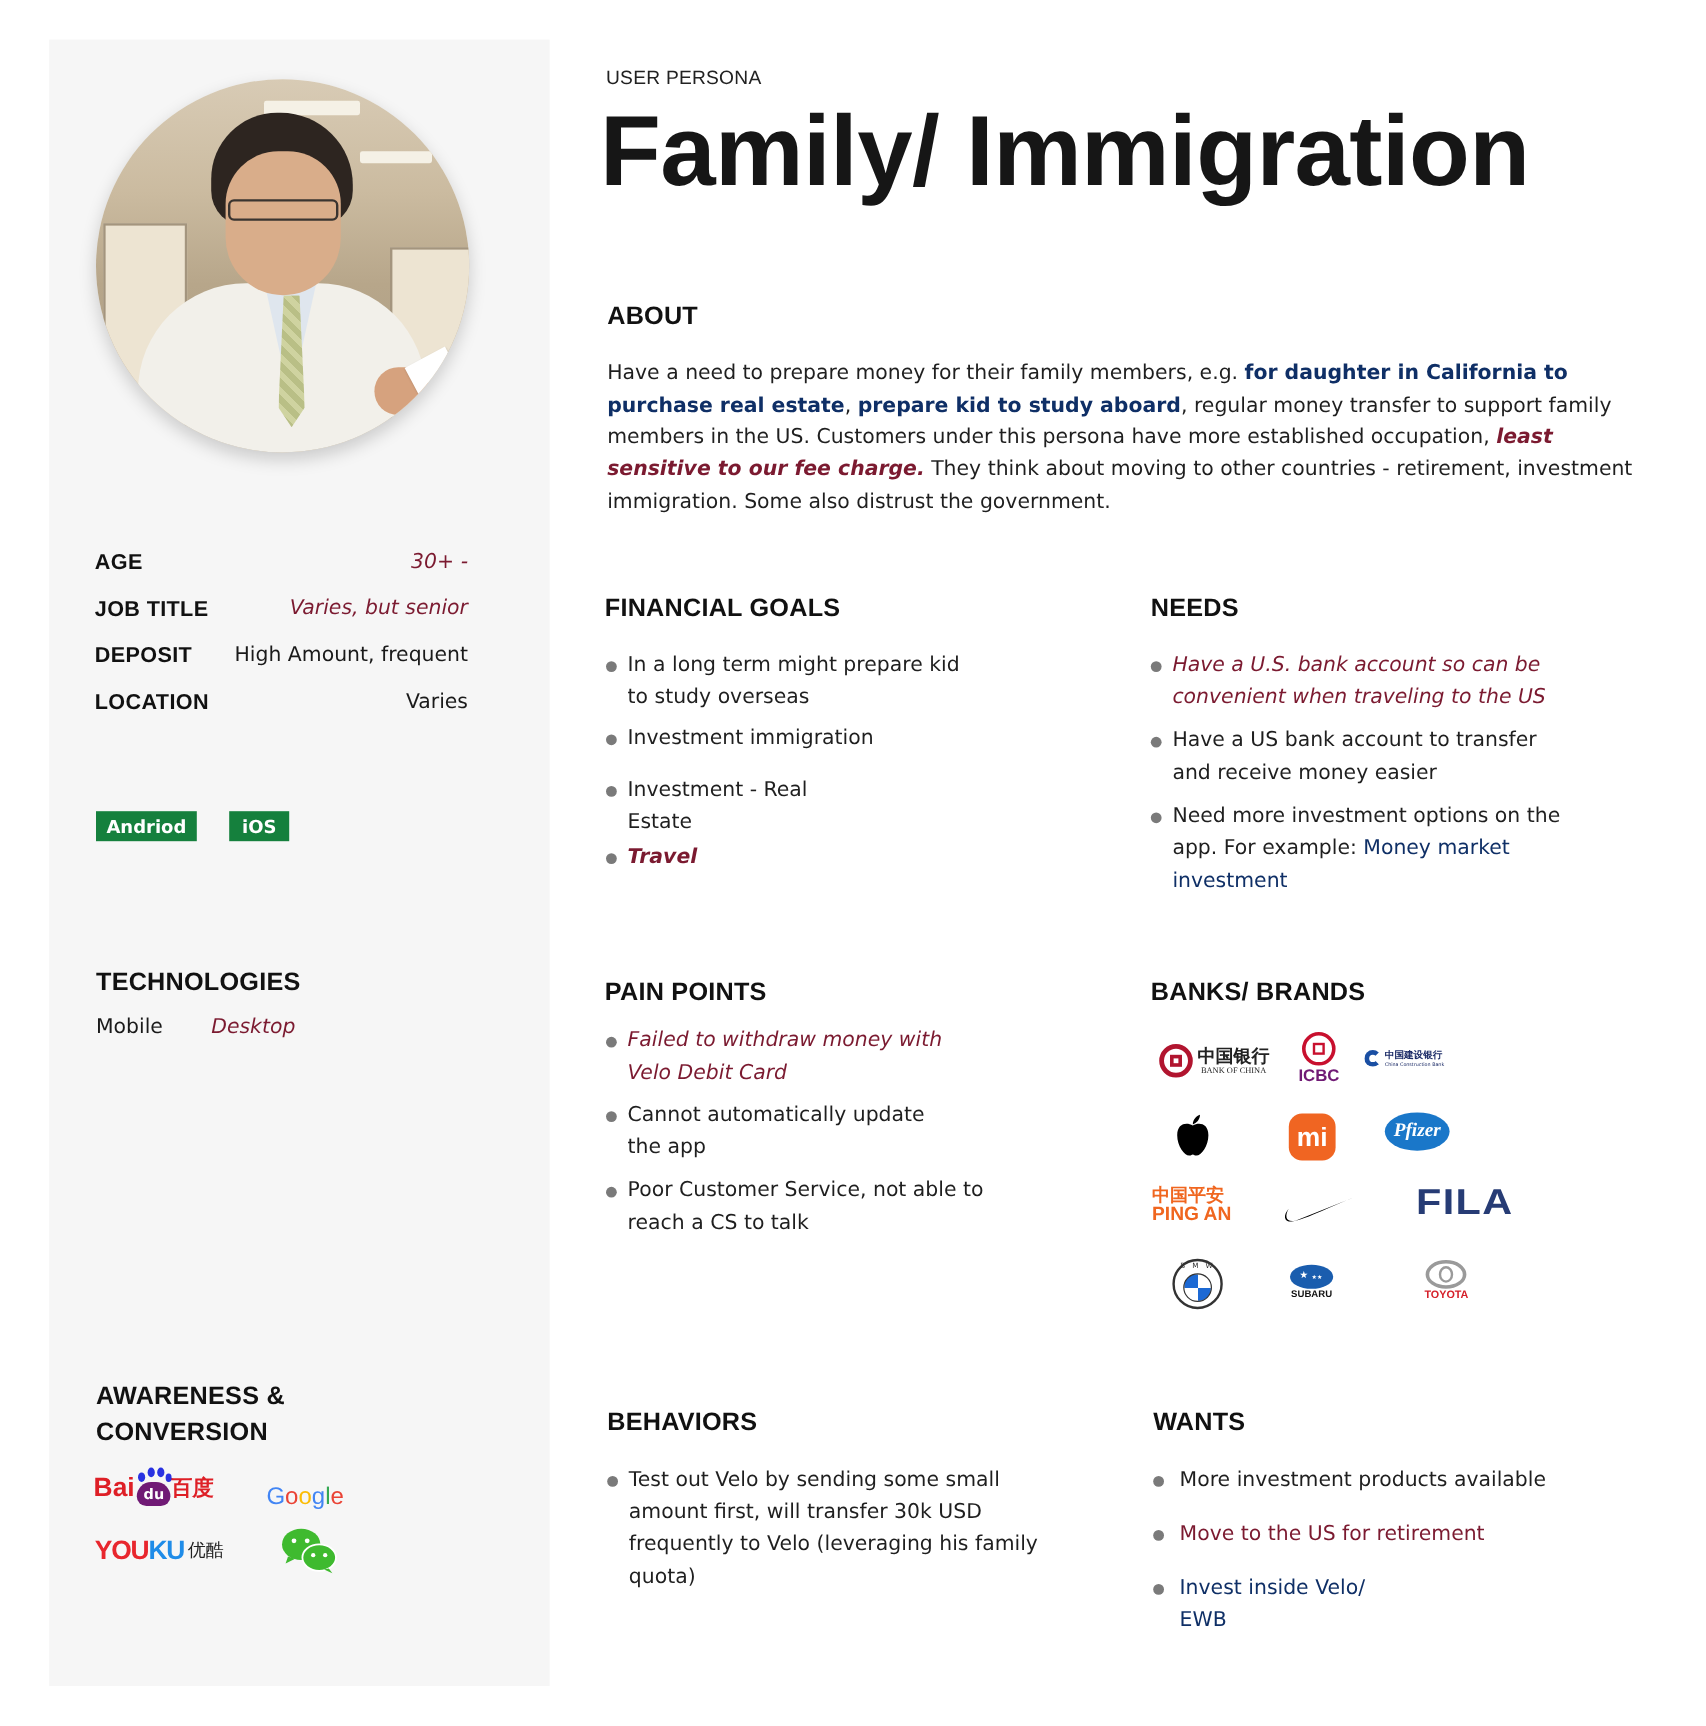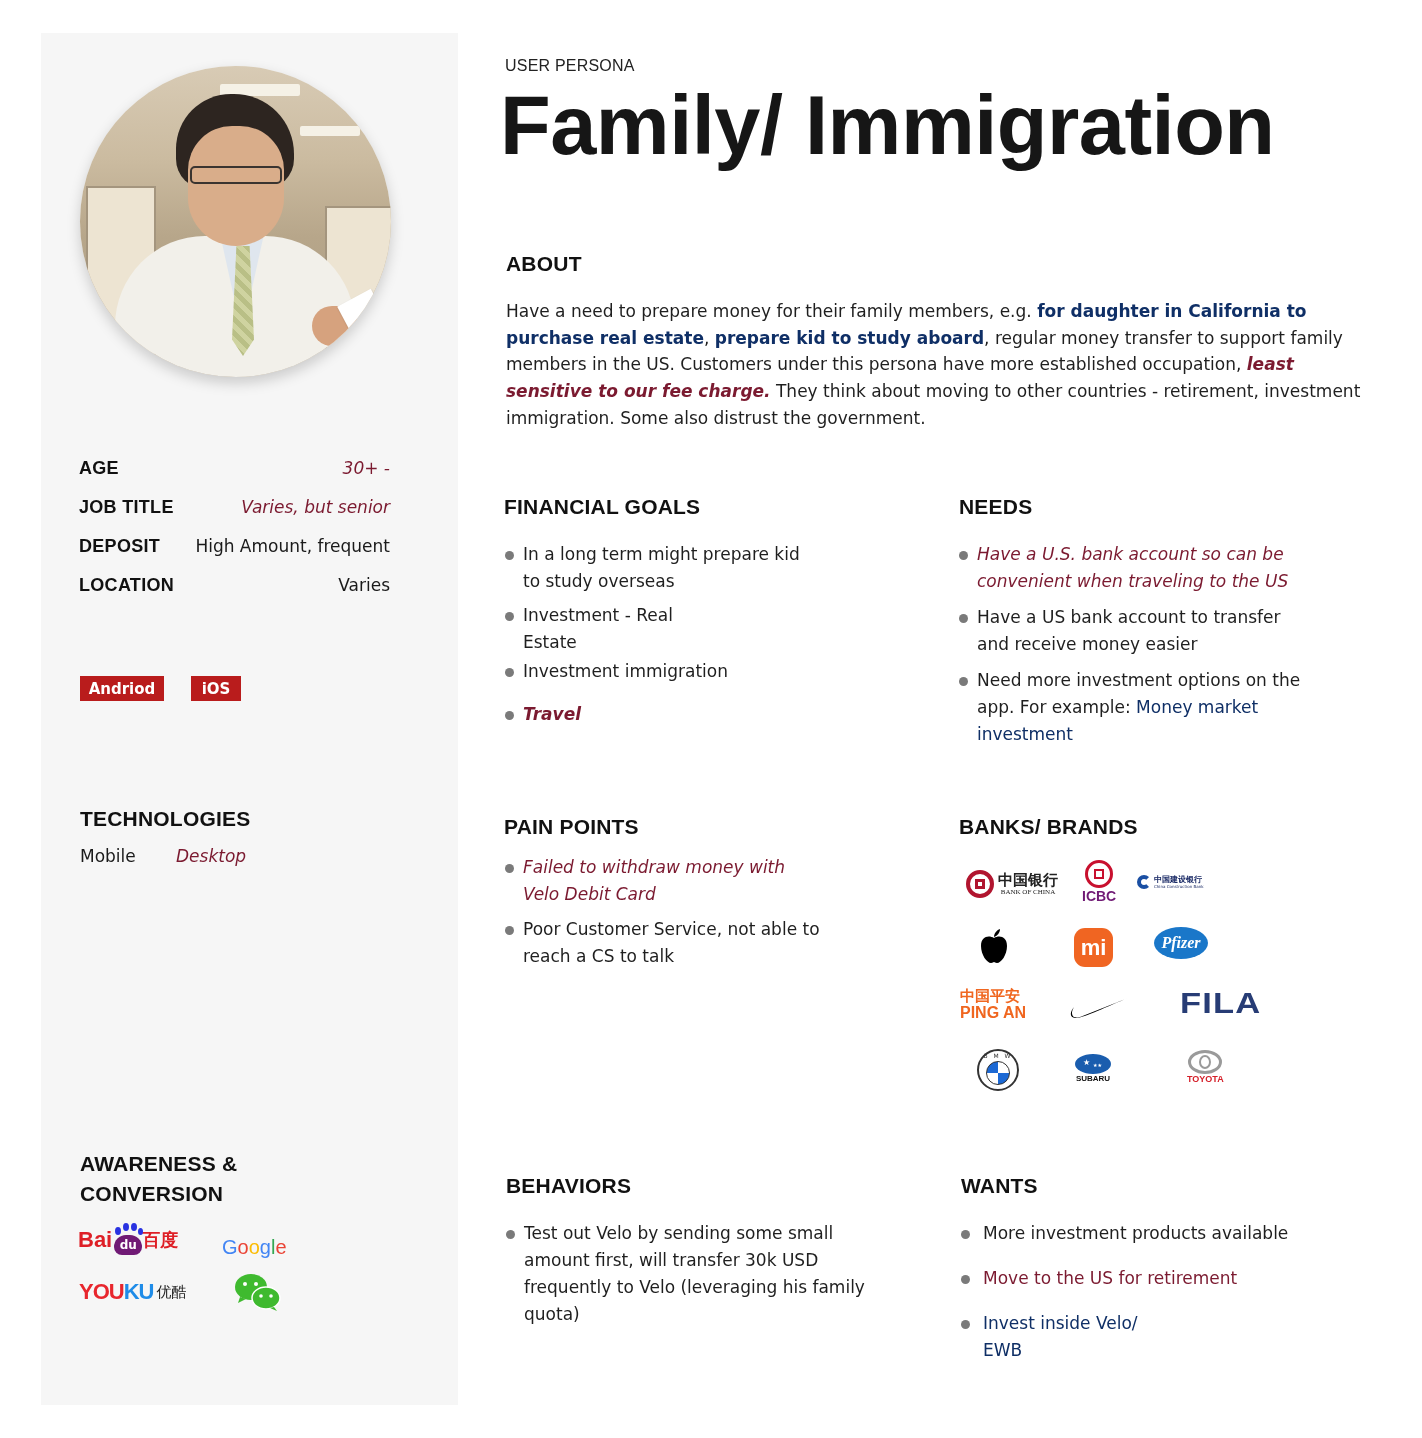--- a/index.html
+++ b/index.html
@@ -19,21 +19,21 @@
     .photo .shirt { position: absolute; left: 140px; top: 168px; width: 44px; height: 80px; background: #dfe6ee; clip-path: polygon(0 0,100% 0,60% 100%,40% 100%); }
     .photo .tie { position: absolute; left: 152px; top: 180px; width: 22px; height: 110px; background: repeating-linear-gradient(45deg,#cfd3a0 0 5px,#b9bf86 5px 10px); clip-path: polygon(20% 0,80% 0,100% 85%,50% 100%,0 85%); }
     .photo .box { position: absolute; left: 262px; top: 230px; width: 38px; height: 30px; background: #ffffff; transform: rotate(-28deg); box-shadow: 0 1px 2px rgba(0,0,0,0.2); }
     .photo .hand { position: absolute; left: 232px; top: 240px; width: 46px; height: 40px; background: #d6a27e; border-radius: 20px; }
 
     .attr-row { position: absolute; left: 79px; width: 311px; height: 28px; display: flex; justify-content: space-between; align-items: center; }
     .attr-label { font-family: "Liberation Sans", sans-serif; font-weight: bold; font-size: 18px; letter-spacing: 0.3px; color: #111; }
     .attr-value { font-size: 17px; color: #1a1a1a; }
     .attr-value.accent { color: #7b1a30; font-style: italic; }
 
-    .tag { position: absolute; top: 676px; height: 25px; background: #b91c1c; color: #fff; font-size: 15px; font-weight: bold; display: flex; align-items: center; justify-content: center; }
+    .tag { position: absolute; top: 676px; height: 25px; background: #15803d; color: #fff; font-size: 15px; font-weight: bold; display: flex; align-items: center; justify-content: center; }
 
     .side-heading { position: absolute; left: 80px; font-family: "Liberation Sans", sans-serif; font-weight: bold; font-size: 21px; color: #111; line-height: 30px; letter-spacing: 0.2px; }
     .tech { position: absolute; top: 846px; font-size: 17px; }
 
     .logo { position: absolute; display: flex; align-items: center; justify-content: center; }
 
     .eyebrow { position: absolute; left: 505px; top: 57px; font-family: "Liberation Sans", sans-serif; font-size: 16px; color: #222; letter-spacing: 0.2px; }
     .title { position: absolute; left: 500px; top: 76px; font-family: "Liberation Sans", sans-serif; font-weight: bold; font-size: 83px; color: #161616; letter-spacing: -0.5px; line-height: 100px; }
 
     .section-heading { position: absolute; font-family: "Liberation Sans", sans-serif; font-weight: bold; font-size: 21px; color: #111; letter-spacing: 0.2px; }
@@ -143,35 +143,36 @@
 <h1 class="title">Family/ Immigration</h1>
 
 <div class="section-heading" style="left:506px;top:252px;">ABOUT</div>
 <p class="about-text">
   <span>Have a need to prepare money for their family members, e.g. </span><span class="blue-bold">for daughter in California to purchase real estate</span><span>, </span><span class="blue-bold">prepare kid to study aboard</span><span>, regular money transfer to support family members in the US. Customers under this persona have more established occupation, </span><span class="red-bold-it">least sensitive to our fee charge.</span><span> They think about moving to other countries - retirement, investment immigration. Some also distrust the government.</span>
 </p>
 
 <div class="section-heading" style="left:504px;top:495px;">FINANCIAL GOALS</div>
 <ul class="bullets" style="left:505px;top:541px;width:310px;">
   <li style="margin-bottom:7px;">In a long term might prepare kid to study overseas</li>
+  <li style="margin-bottom:16px;">Investment immigration</li>
   <li style="width:200px;margin-bottom:2px;">Investment - Real Estate</li>
-  <li style="margin-bottom:16px;">Investment immigration</li>
   <li class="li-red-bold-it">Travel</li>
 </ul>
 
 <div class="section-heading" style="left:959px;top:495px;">NEEDS</div>
 <ul class="bullets" style="left:959px;top:541px;width:360px;">
   <li class="li-red-it" style="margin-bottom:9px;">Have a U.S. bank account so can be convenient when traveling to the US</li>
   <li style="margin-bottom:9px;width:340px;">Have a US bank account to transfer and receive money easier</li>
   <li><span>Need more investment options on the app. For example: </span><span class="span-blue">Money market investment</span></li>
 </ul>
 
 <div class="section-heading" style="left:504px;top:815px;">PAIN POINTS</div>
 <ul class="bullets" style="left:505px;top:854px;width:330px;">
   <li class="li-red-it" style="margin-bottom:8px;width:310px;">Failed to withdraw money with Velo Debit Card</li>
+  <li style="margin-bottom:9px;width:290px;">Cannot automatically update the app</li>
   <li>Poor Customer Service, not able to reach a CS to talk</li>
 </ul>
 
 <div class="section-heading" style="left:959px;top:815px;">BANKS/ BRANDS</div>
 
 <div class="logo" style="left:966px;top:870px;">
   <span style="display:inline-block;width:28px;height:28px;border:4px solid #b1152f;border-radius:50%;position:relative;">
     <span style="position:absolute;left:5px;top:5px;width:10px;height:10px;border:3px solid #b1152f;"></span>
   </span>
   <span style="display:flex;flex-direction:column;align-items:center;margin-left:4px;">

